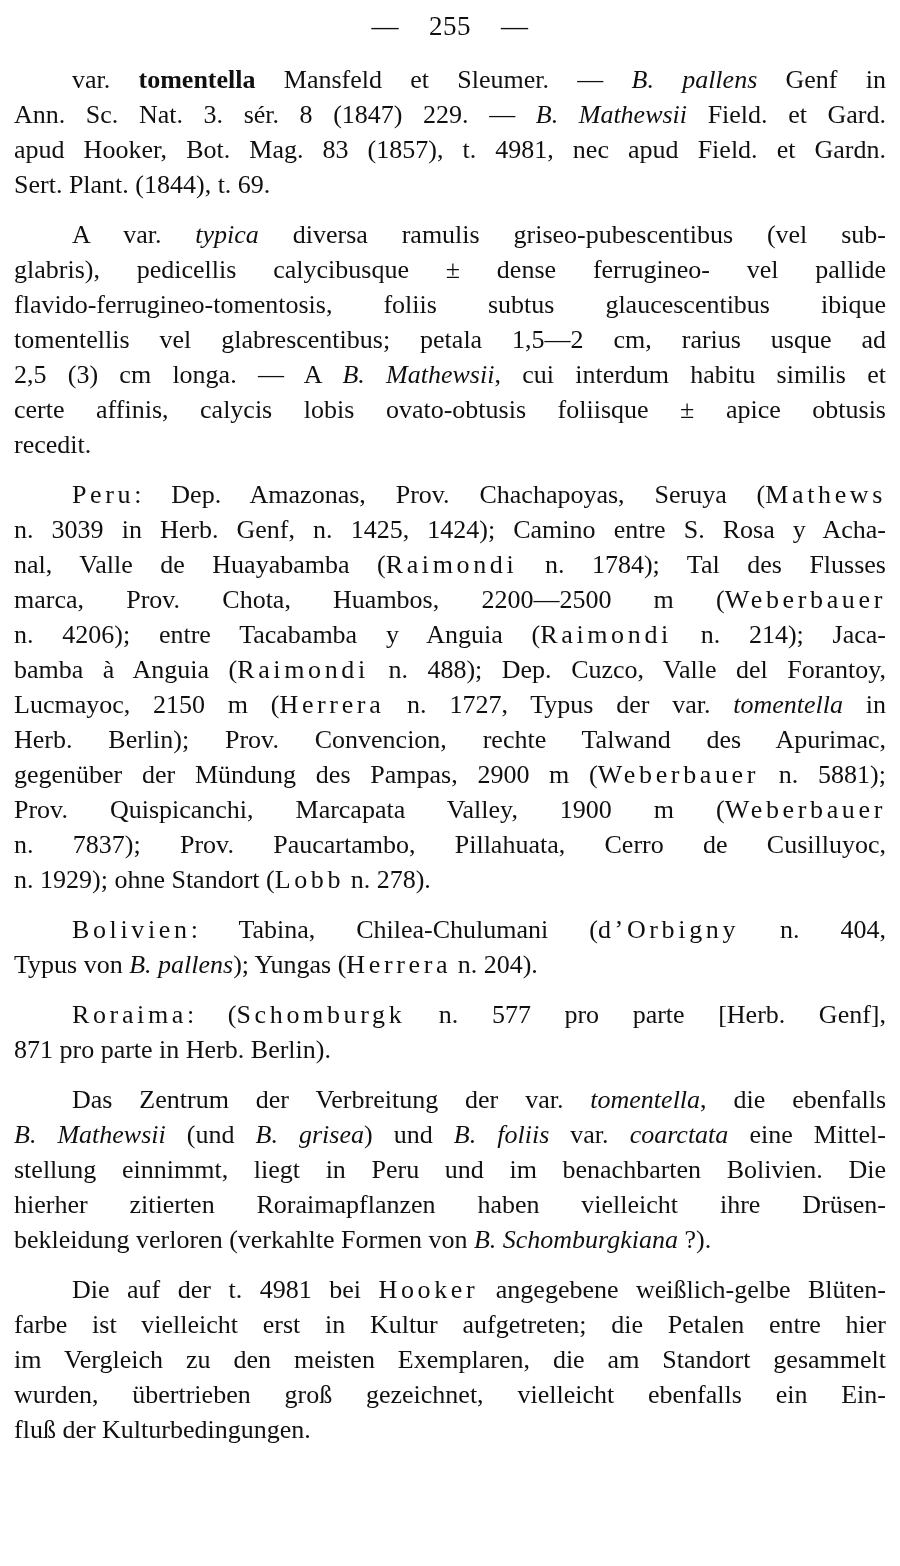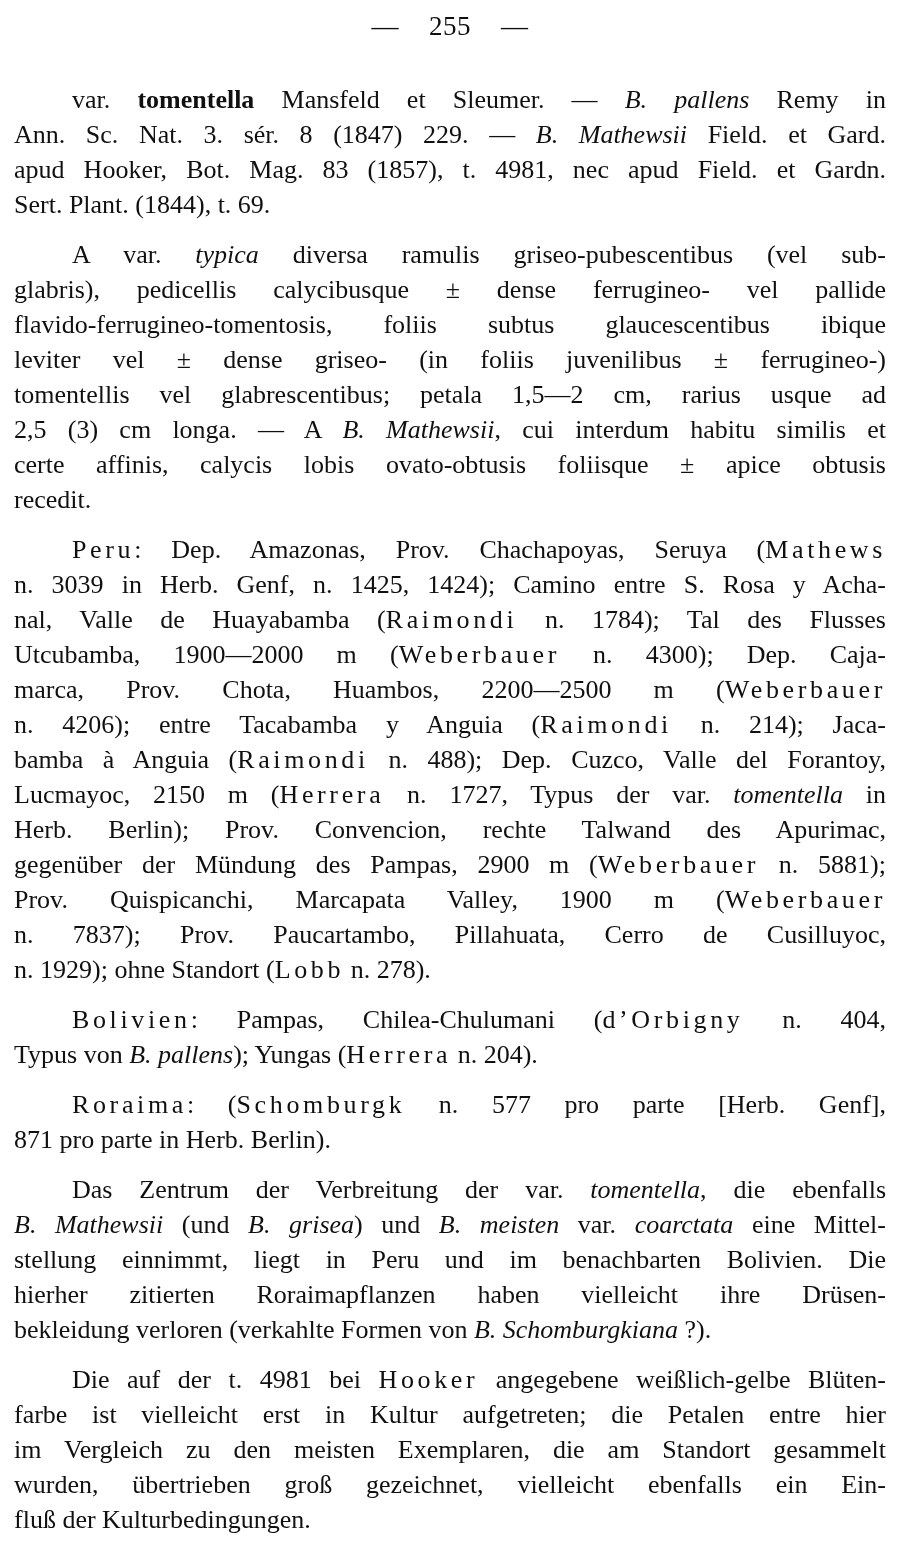--- a/index.html
+++ b/index.html
@@ -18,21 +18,21 @@
     box-sizing: border-box;
     width: 900px;
     height: 1566px;
     padding: 10px 14px 0 14px;
     background: #ffffff;
   }
   .header {
     text-align: center;
     font-size: 27px;
     line-height: 32px;
-    margin-bottom: 40px;
+    margin-bottom: 20px;
     letter-spacing: 0.02em;
   }
   .header .dash { padding: 0 4px; }
   .header .pagenum { padding: 0 26px; }
   .para {
     margin: 15px 0 0 0;
   }
   .para:first-child { margin-top: 0; }
   .line {
     font-size: 26px;
@@ -52,61 +52,59 @@
 </style>
 </head>
 <body>
 
 <div class="page">
   <div class="header">
     <span class="dash">—</span><span class="pagenum">255</span><span class="dash">—</span>
   </div>
   <div id="content">
       <div class="para">
-        <div class="line first"><span class="run-n">var. </span><span class="run-b">tomentella</span><span class="run-n"> Mansfeld et Sleumer. — </span><span class="run-i">B. pallens</span><span class="run-n"> Remy in</span></div>
+        <div class="line first"><span class="run-n">var. </span><span class="run-b">tomentella</span><span class="run-n"> Mansfeld et Sleumer. — </span><span class="run-i">B. pallens</span><span class="run-n"> Genf in</span></div>
         <div class="line"><span class="run-n">Ann. Sc. Nat. 3. sér. 8 (1847) 229. — </span><span class="run-i">B. Mathewsii</span><span class="run-n"> Field. et Gard.</span></div>
         <div class="line"><span class="run-n">apud Hooker, Bot. Mag. 83 (1857), t. 4981, nec apud Field. et Gardn.</span></div>
         <div class="line last"><span class="run-n">Sert. Plant. (1844), t. 69.</span></div>
       </div>
       <div class="para">
         <div class="line first"><span class="run-n">A var. </span><span class="run-i">typica</span><span class="run-n"> diversa ramulis griseo-pubescentibus (vel sub-</span></div>
         <div class="line"><span class="run-n">glabris), pedicellis calycibusque ± dense ferrugineo- vel pallide</span></div>
         <div class="line"><span class="run-n">flavido-ferrugineo-tomentosis, foliis subtus glaucescentibus ibique</span></div>
-        <div class="line"><span class="run-n">leviter vel ± dense griseo- (in foliis juvenilibus ± ferrugineo-)</span></div>
         <div class="line"><span class="run-n">tomentellis vel glabrescentibus; petala 1,5—2 cm, rarius usque ad</span></div>
         <div class="line"><span class="run-n">2,5 (3) cm longa. — A </span><span class="run-i">B. Mathewsii</span><span class="run-n">, cui interdum habitu similis et</span></div>
         <div class="line"><span class="run-n">certe affinis, calycis lobis ovato-obtusis foliisque ± apice obtusis</span></div>
         <div class="line last"><span class="run-n">recedit.</span></div>
       </div>
       <div class="para">
         <div class="line first"><span class="run-sp">Peru</span><span class="run-n">: Dep. Amazonas, Prov. Chachapoyas, Seruya (</span><span class="run-sp">Mathews</span></div>
         <div class="line"><span class="run-n">n. 3039 in Herb. Genf, n. 1425, 1424); Camino entre S. Rosa y Acha-</span></div>
         <div class="line"><span class="run-n">nal, Valle de Huayabamba (</span><span class="run-sp">Raimondi</span><span class="run-n"> n. 1784); Tal des Flusses</span></div>
-        <div class="line"><span class="run-n">Utcubamba, 1900—2000 m (</span><span class="run-sp">Weberbauer</span><span class="run-n"> n. 4300); Dep. Caja-</span></div>
         <div class="line"><span class="run-n">marca, Prov. Chota, Huambos, 2200—2500 m (</span><span class="run-sp">Weberbauer</span></div>
         <div class="line"><span class="run-n">n. 4206); entre Tacabamba y Anguia (</span><span class="run-sp">Raimondi</span><span class="run-n"> n. 214); Jaca-</span></div>
         <div class="line"><span class="run-n">bamba à Anguia (</span><span class="run-sp">Raimondi</span><span class="run-n"> n. 488); Dep. Cuzco, Valle del Forantoy,</span></div>
         <div class="line"><span class="run-n">Lucmayoc, 2150 m (</span><span class="run-sp">Herrera</span><span class="run-n"> n. 1727, Typus der var. </span><span class="run-i">tomentella</span><span class="run-n"> in</span></div>
         <div class="line"><span class="run-n">Herb. Berlin); Prov. Convencion, rechte Talwand des Apurimac,</span></div>
         <div class="line"><span class="run-n">gegenüber der Mündung des Pampas, 2900 m (</span><span class="run-sp">Weberbauer</span><span class="run-n"> n. 5881);</span></div>
         <div class="line"><span class="run-n">Prov. Quispicanchi, Marcapata Valley, 1900 m (</span><span class="run-sp">Weberbauer</span></div>
         <div class="line"><span class="run-n">n. 7837); Prov. Paucartambo, Pillahuata, Cerro de Cusilluyoc,</span></div>
         <div class="line last"><span class="run-n">n. 1929); ohne Standort (</span><span class="run-sp">Lobb</span><span class="run-n"> n. 278).</span></div>
       </div>
       <div class="para">
-        <div class="line first"><span class="run-sp">Bolivien</span><span class="run-n">: Pampas, Chilea-Chulumani (</span><span class="run-sp">d’Orbigny</span><span class="run-n"> n. 404,</span></div>
+        <div class="line first"><span class="run-sp">Bolivien</span><span class="run-n">: Tabina, Chilea-Chulumani (</span><span class="run-sp">d’Orbigny</span><span class="run-n"> n. 404,</span></div>
         <div class="line last"><span class="run-n">Typus von </span><span class="run-i">B. pallens</span><span class="run-n">); Yungas (</span><span class="run-sp">Herrera</span><span class="run-n"> n. 204).</span></div>
       </div>
       <div class="para">
         <div class="line first"><span class="run-sp">Roraima</span><span class="run-n">: (</span><span class="run-sp">Schomburgk</span><span class="run-n"> n. 577 pro parte [Herb. Genf],</span></div>
         <div class="line last"><span class="run-n">871 pro parte in Herb. Berlin).</span></div>
       </div>
       <div class="para">
         <div class="line first"><span class="run-n">Das Zentrum der Verbreitung der var. </span><span class="run-i">tomentella</span><span class="run-n">, die ebenfalls</span></div>
-        <div class="line"><span class="run-i">B. Mathewsii</span><span class="run-n"> (und </span><span class="run-i">B. grisea</span><span class="run-n">) und </span><span class="run-i">B. meisten</span><span class="run-n"> var. </span><span class="run-i">coarctata</span><span class="run-n"> eine Mittel-</span></div>
+        <div class="line"><span class="run-i">B. Mathewsii</span><span class="run-n"> (und </span><span class="run-i">B. grisea</span><span class="run-n">) und </span><span class="run-i">B. foliis</span><span class="run-n"> var. </span><span class="run-i">coarctata</span><span class="run-n"> eine Mittel-</span></div>
         <div class="line"><span class="run-n">stellung einnimmt, liegt in Peru und im benachbarten Bolivien. Die</span></div>
         <div class="line"><span class="run-n">hierher zitierten Roraimapflanzen haben vielleicht ihre Drüsen-</span></div>
         <div class="line last"><span class="run-n">bekleidung verloren (verkahlte Formen von </span><span class="run-i">B. Schomburgkiana</span><span class="run-n"> ?).</span></div>
       </div>
       <div class="para">
         <div class="line first"><span class="run-n">Die auf der t. 4981 bei </span><span class="run-sp">Hooker</span><span class="run-n"> angegebene weißlich-gelbe Blüten-</span></div>
         <div class="line"><span class="run-n">farbe ist vielleicht erst in Kultur aufgetreten; die Petalen entre hier</span></div>
         <div class="line"><span class="run-n">im Vergleich zu den meisten Exemplaren, die am Standort gesammelt</span></div>
         <div class="line"><span class="run-n">wurden, übertrieben groß gezeichnet, vielleicht ebenfalls ein Ein-</span></div>
         <div class="line last"><span class="run-n">fluß der Kulturbedingungen.</span></div>

